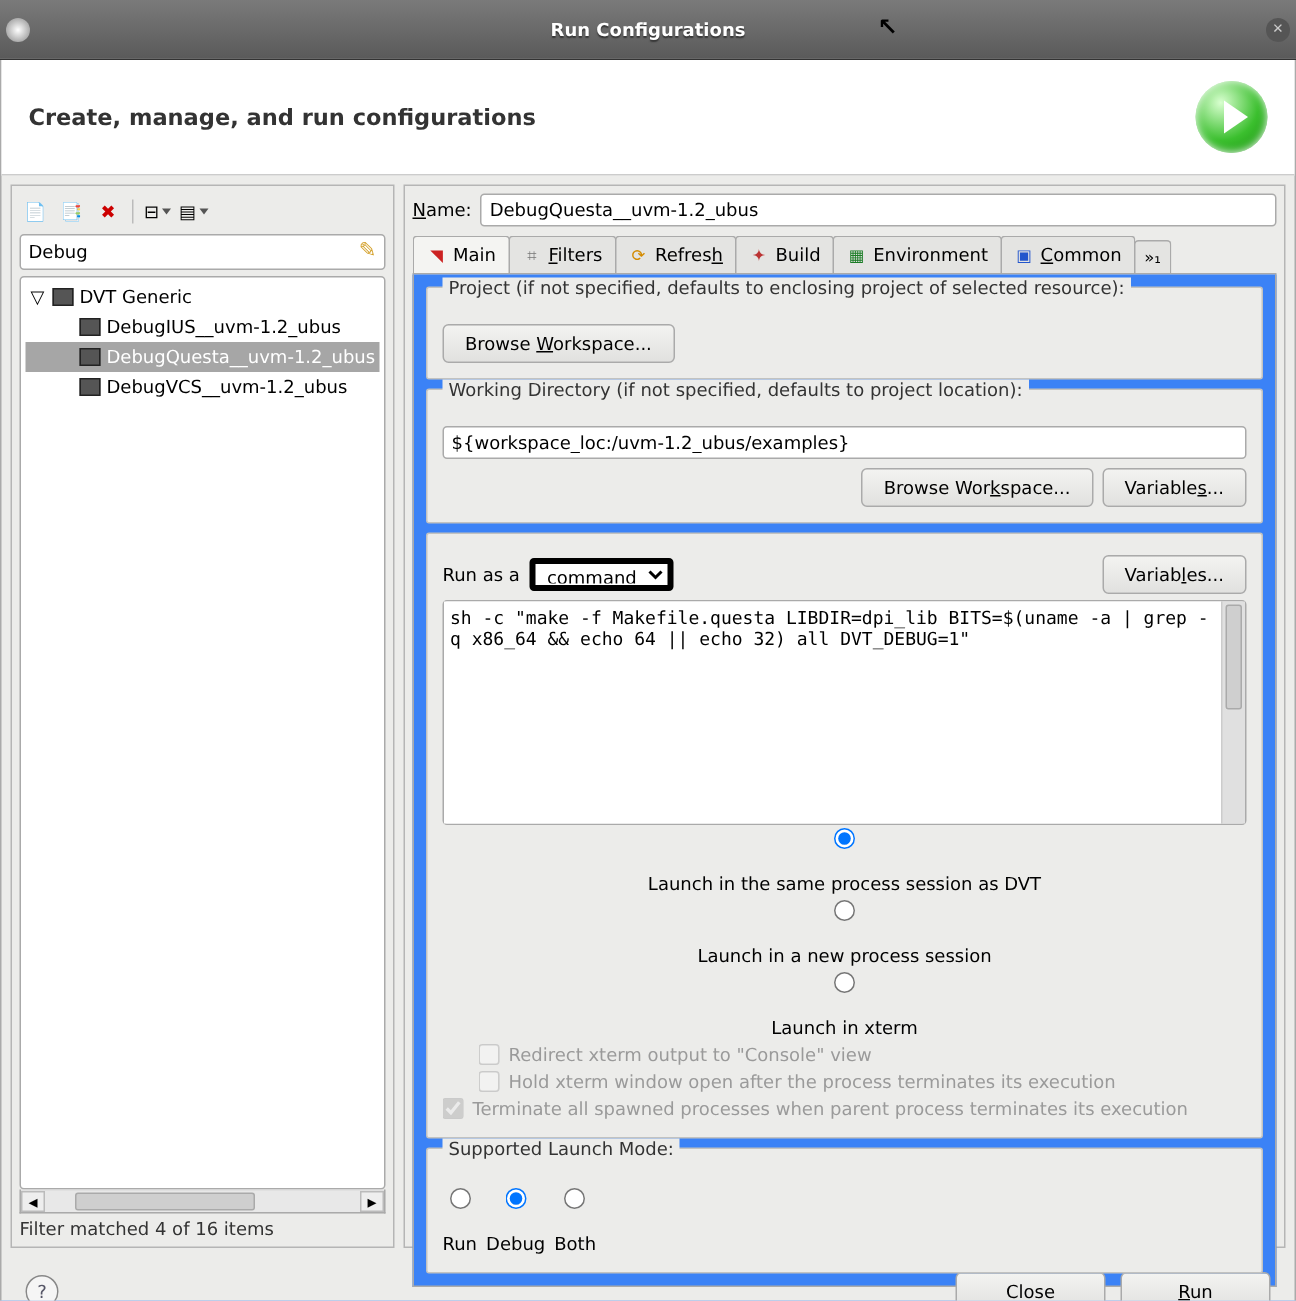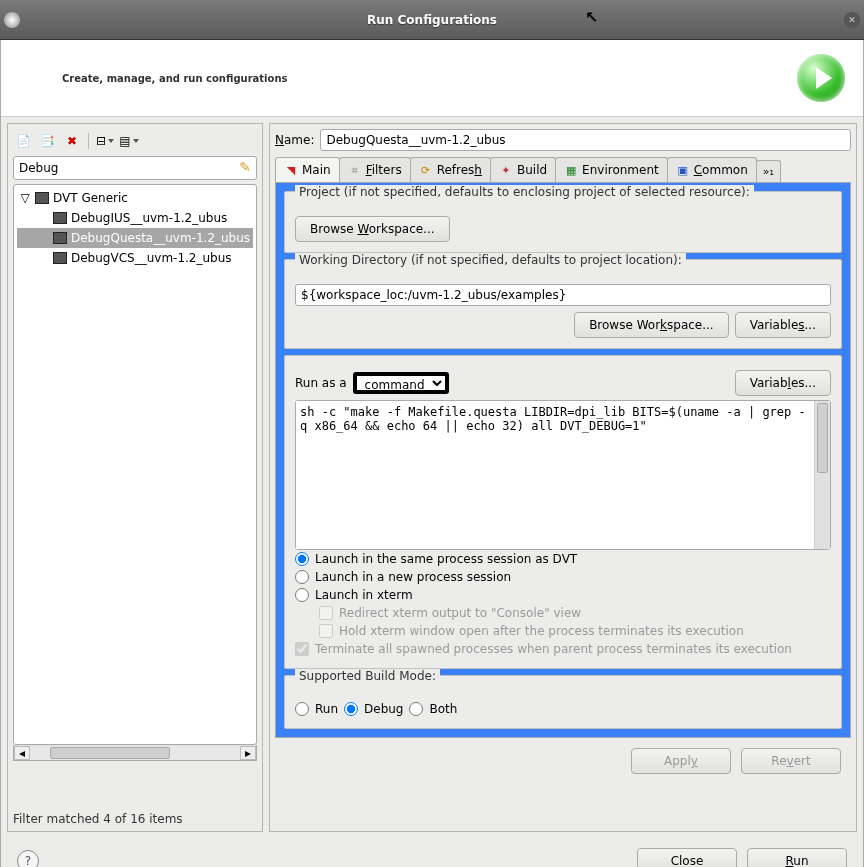--- a/index.html
+++ b/index.html
@@ -8,21 +8,21 @@
   
   .titlebar { height:40px; background:linear-gradient(#7a7a7a,#5a5a5a); display:flex; align-items:center; color:#fff; font-weight:bold; position:relative; border-bottom:1px solid #333; }
   .titlebar .icon-left { width:16px; height:16px; margin:0 4px; border-radius:50%; background:radial-gradient(#fff,#888); }
   .titlebar .title-text { position:absolute; left:0; right:0; text-align:center; pointer-events:none; text-shadow:0 1px 1px #333;}
   .titlebar .close-btn { position:absolute; right:4px; width:16px; height:16px; border-radius:50%; background:#555; display:flex;align-items:center;justify-content:center;cursor:pointer;}
   .titlebar .close-btn::before{content:"✕";font-size:9px;color:#ccc;}
 
   
   .window-body{background:#ececea;border:1px solid #aaa;border-top:none;height:845px;display:flex;flex-direction:column;}
   .header { background:#fff; padding:14px 18px; display:flex; align-items:center; justify-content:space-between; border-bottom:1px solid #ccc;}
-  .header h1 { font-size:10px; font-weight:bold; color:#333;margin-left:43px;}
+  .header h1 { font-size:15px; font-weight:bold; color:#333;}
   .run-circle { width:48px;height:48px;border-radius:50%;background:radial-gradient(circle at 35% 30%,#d9ffd0,#3bbf2e 55%,#158a0c);display:flex;align-items:center;justify-content:center;box-shadow:inset 0 0 6px #fff;}
   .run-circle::before{content:"";display:block;width:0;height:0;border-left:16px solid #fff;border-top:11px solid transparent;border-bottom:11px solid transparent;margin-left:5px;}
 
   
   .split{display:flex;flex:1;min-height:0;padding:6px;}
   .panel{background:#ececea;border:1px solid #b5b5b5;padding:5px;display:flex;flex-direction:column;}
   .left{width:256px;margin-right:6px;}
   .right{flex:1;min-width:0;}
 
   
@@ -40,21 +40,21 @@
   .tree{flex:1;background:#fff;border:1px solid #aaa;border-radius:3px;padding:3px;overflow:auto;}
   .tree-row{display:flex;align-items:center;height:20px;padding-left:2px;gap:4px;cursor:pointer;white-space:nowrap;}
   .tree-row.child{padding-left:36px;}
   .tree-row.selected{background:#a6a6a6;color:#fff;}
   .tw{width:12px;text-align:center;}
   .tree-icon{width:14px;height:12px;background:#555;border:1px solid #222;display:inline-block;}
   .tree-h-scroll{height:16px;display:flex;align-items:center;background:#e0e0e0;border:1px solid #aaa;border-top:none;}
   .hs-btn{width:16px;height:14px;display:flex;align-items:center;justify-content:center;background:#eee;border:1px solid #bbb;}
   .hs-track{flex:1;height:14px;background:#e8e8e8;position:relative;}
   .hs-thumb{position:absolute;left:20px;width:120px;height:12px;top:1px;background:#cfcfcf;border:1px solid #aaa;border-radius:2px;}
-  .filter-status{padding-top:3px;color:#333;margin-top:48px;}
+  .filter-status{padding-top:3px;color:#333;}
 
   
   .name-row{display:flex;align-items:center;gap:6px;margin-bottom:6px;}
   .name-row label{display:inline-block;}
   .name-row .u{text-decoration:underline;}
   .text-input{flex:1;height:22px;border:1px solid #aaa;border-radius:3px;background:#fff;padding:2px 5px;outline:none;}
 
   
   .tabs{display:flex;align-items:flex-end;border-bottom:1px solid #aaa;height:26px;gap:0;}
   .tab{display:flex;align-items:center;gap:4px;padding:4px 8px;border:1px solid #aaa;border-bottom:none;background:#e4e4e2;border-top-left-radius:3px;border-top-right-radius:3px;margin-right:-1px;cursor:pointer;height:25px;}
@@ -73,21 +73,21 @@
   .spacer{flex:1;}
 
   .run-as-row{display:flex;align-items:center;gap:6px;margin:4px 0 4px 0;}
   select.combo{height:22px;border:4px solid #000000;border-radius:3px;background:#fff;padding:1px 4px;}
 
   .cmd-wrap{display:flex;border:1px solid #aaa;border-radius:3px;background:#fff;height:150px;}
   .cmd-area{flex:1;border:none;font-family:"DejaVu Sans Mono",monospace;font-size:12px;padding:4px;resize:none;outline:none;background:#fff;}
   .vscroll{width:16px;background:#e0e0e0;border-left:1px solid #ccc;position:relative;}
   .vscroll .thumb{position:absolute;top:2px;left:2px;right:2px;height:70px;background:#cfcfcf;border:1px solid #aaa;border-radius:2px;}
 
-  .radio-row{display:flex;align-items:center;gap:6px;padding:2px 0;}
+  .radio-row{display:flex;align-items:center;gap:16px;padding:2px 0;flex-direction:column;}
   .check-row{display:flex;align-items:center;gap:6px;padding:2px 0 2px 24px;color:#333;}
   .check-row.disabled{color:#9a9a9a;}
   input[type=radio],input[type=checkbox]{width:14px;height:14px;}
 
   
   .conf-footer{display:flex;justify-content:flex-end;gap:10px;padding:10px;}
   .dialog-footer{display:flex;align-items:center;padding:10px 16px;}
   .help-circle{width:22px;height:22px;border:1px solid #888;border-radius:50%;display:flex;align-items:center;justify-content:center;color:#556;cursor:pointer;background:#f5f5f5;}
   .btn.wide{width:100px;text-align:center;}
 
@@ -254,21 +254,21 @@
               <input type="checkbox" disabled="" style="">
               <span>Hold xterm window open after the process terminates its execution</span>
             </div>
           <div class="check-row disabled" style="padding-left:0;">
               <input type="checkbox" checked="" disabled="" style="">
               <span>Terminate all spawned processes when parent process terminates its execution</span>
             </div>
         </div>
 
         <div class="group">
-          <div class="group-title">Supported Build Mode:</div>
+          <div class="group-title">Supported Launch Mode:</div>
           <div class="row-flex">
             <label class="radio-row">
                 <input type="radio" name="lm" style="">
                 <span>Run</span>
               </label>
             <label class="radio-row">
                 <input type="radio" name="lm" checked="" style="">
                 <span>Debug</span>
               </label>
             <label class="radio-row">

